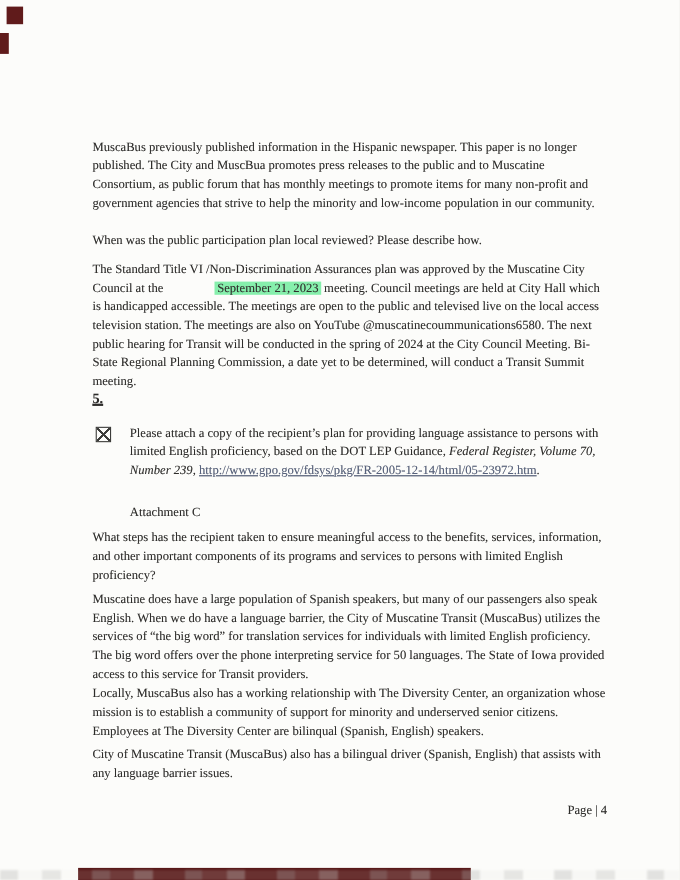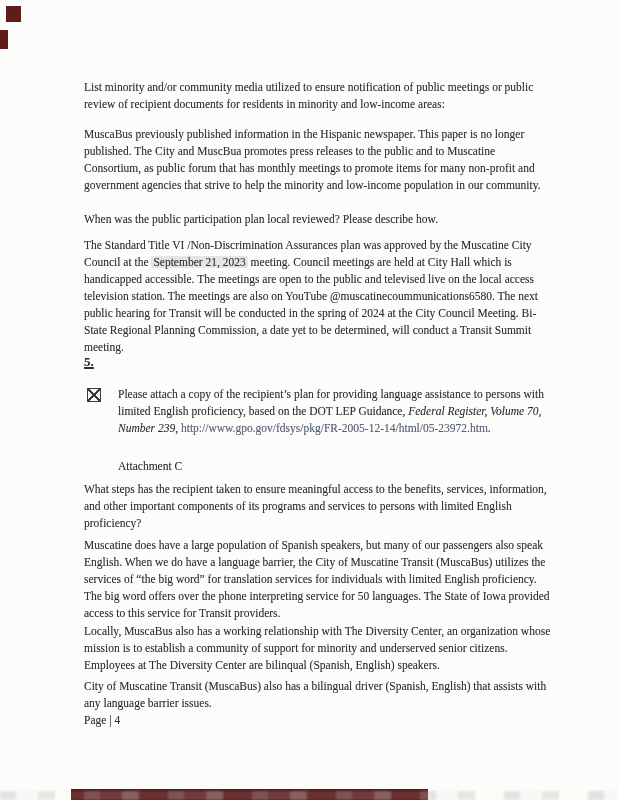--- a/index.html
+++ b/index.html
@@ -18,24 +18,24 @@
   .sec-head{font-weight:bold;font-size:13px;text-decoration:underline;text-decoration-thickness:1.5px;}
   .chk-row{position:absolute;left:87px;width:465px;display:flex;align-items:flex-start;}
   .chk-box{
     flex:0 0 auto;width:12px;height:12px;margin-top:2px;margin-right:17px;
     border:1.3px solid #3c3c3a;
     background:
       linear-gradient(45deg,transparent 44%,#3c3c3a 44%,#3c3c3a 56%,transparent 56%),
       linear-gradient(-45deg,transparent 44%,#3c3c3a 44%,#3c3c3a 56%,transparent 56%);
   }
   .chk-text{flex:1 1 auto;}
-  .hl{background:#e5e5e5;padding:0 2px;}
+  .hl{background:#86efac;padding:0 2px;margin-left:44px;}
   .it{font-style:italic;}
-  .lnk{color:#56617c;overflow-wrap:anywhere;cursor:pointer;}
-  .footer{}
+  .lnk{color:#56617c;text-decoration:underline;overflow-wrap:anywhere;cursor:pointer;}
+  .footer{text-align:right;margin-top:17px;}
   .mark{position:absolute;background:#601b1b;}
   .mark-a{left:6px;top:6px;width:15px;height:16px;}
   .mark-b{left:0;top:30px;width:8px;height:19px;}
   .mark-c{left:71px;top:789px;width:357px;height:11px;background:#571717;}
   .scan-edge{
     position:absolute;left:0;bottom:0;width:618px;height:9px;
     background:repeating-linear-gradient(90deg,
       rgba(185,185,182,.38) 0 16px, rgba(228,228,225,.18) 16px 38px,
       rgba(200,200,197,.42) 38px 55px, rgba(238,238,235,.12) 55px 84px);
     filter:blur(1px);
@@ -44,21 +44,20 @@
 </head>
 <body>
 
 <div class="page">
 
   <div class="mark mark-a"></div>
   <div class="mark mark-b"></div>
   <div class="mark mark-c"></div>
   <div class="scan-edge"></div>
 
-  <div class="block" style="top:79px">List minority and/or community media utilized to ensure notification of public meetings or public review of recipient documents for residents in minority and low-income areas:</div>
 
   <div class="block" style="top:126px">MuscaBus previously published information in the Hispanic newspaper. This paper is no longer published.  The City and MuscBua promotes press releases to the public and to Muscatine Consortium, as public forum that has monthly meetings to promote items for many non-profit and government agencies that strive to help the minority and low-income population in our community.</div>
 
   <div class="block" style="top:211px">When was the public participation plan local reviewed? Please describe how.</div>
 
   <div class="block" style="top:237px"><span>The Standard Title VI /Non-Discrimination Assurances plan was approved by the Muscatine City Council at the </span><span class="hl">September 21, 2023</span><span> meeting. Council meetings are held at City Hall which is handicapped accessible. The meetings are open to the public and televised live on the local access television station.  The meetings are also on YouTube @muscatinecoummunications6580. The next public hearing for Transit will be conducted in the spring of 2024 at the City Council Meeting.   Bi-State Regional Planning Commission, a date yet to be determined, will conduct a Transit Summit meeting.</span></div>
 
   <div class="block sec-head" style="top:353px">5.</div>
 
   <div class="chk-row" style="top:386px">

